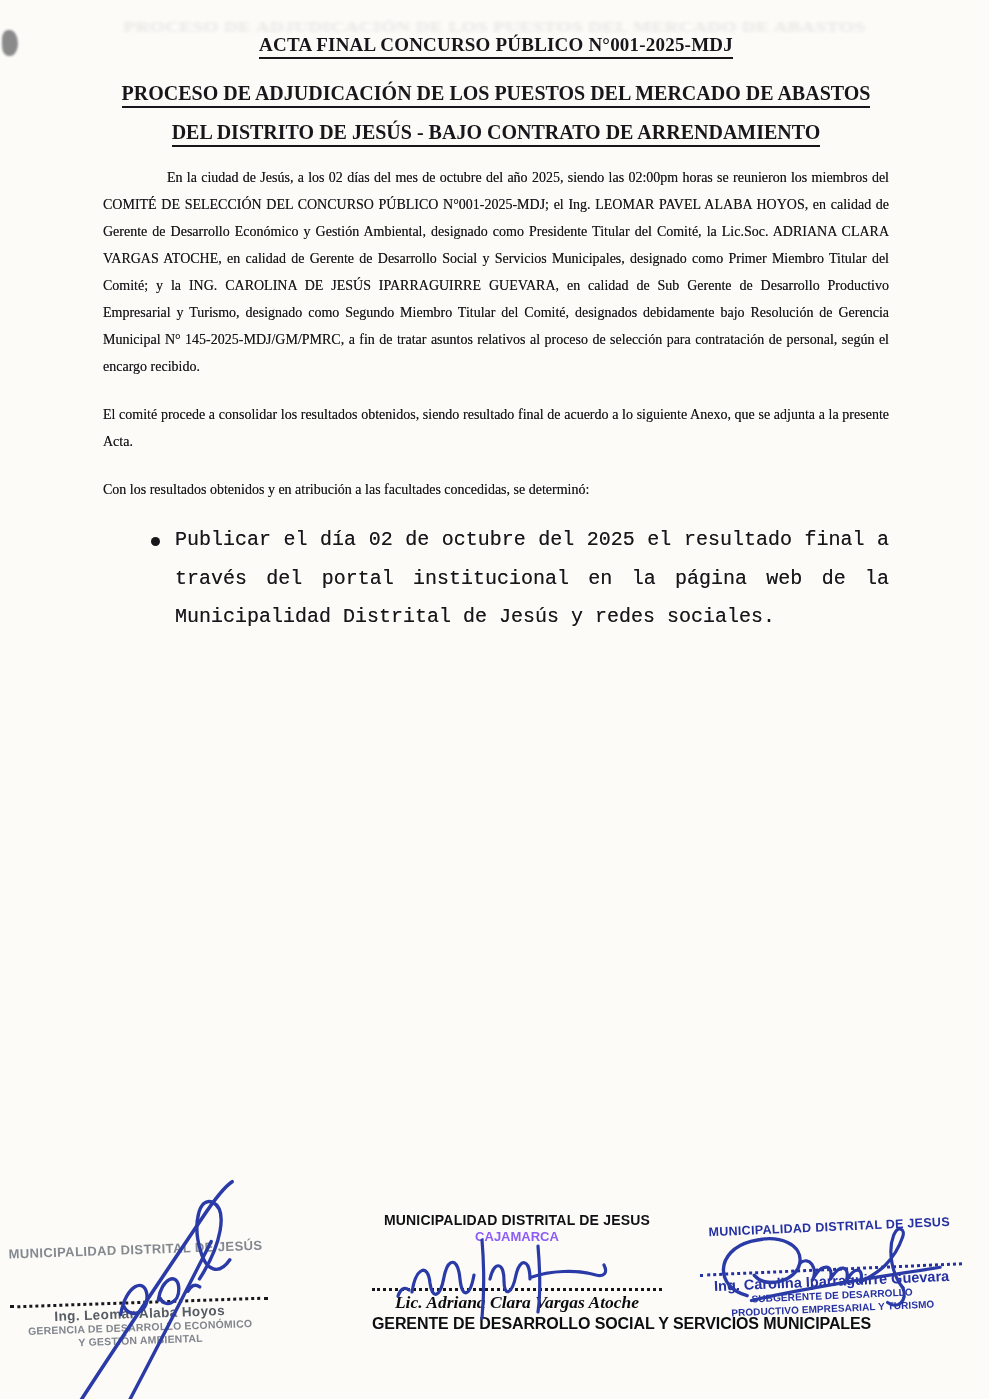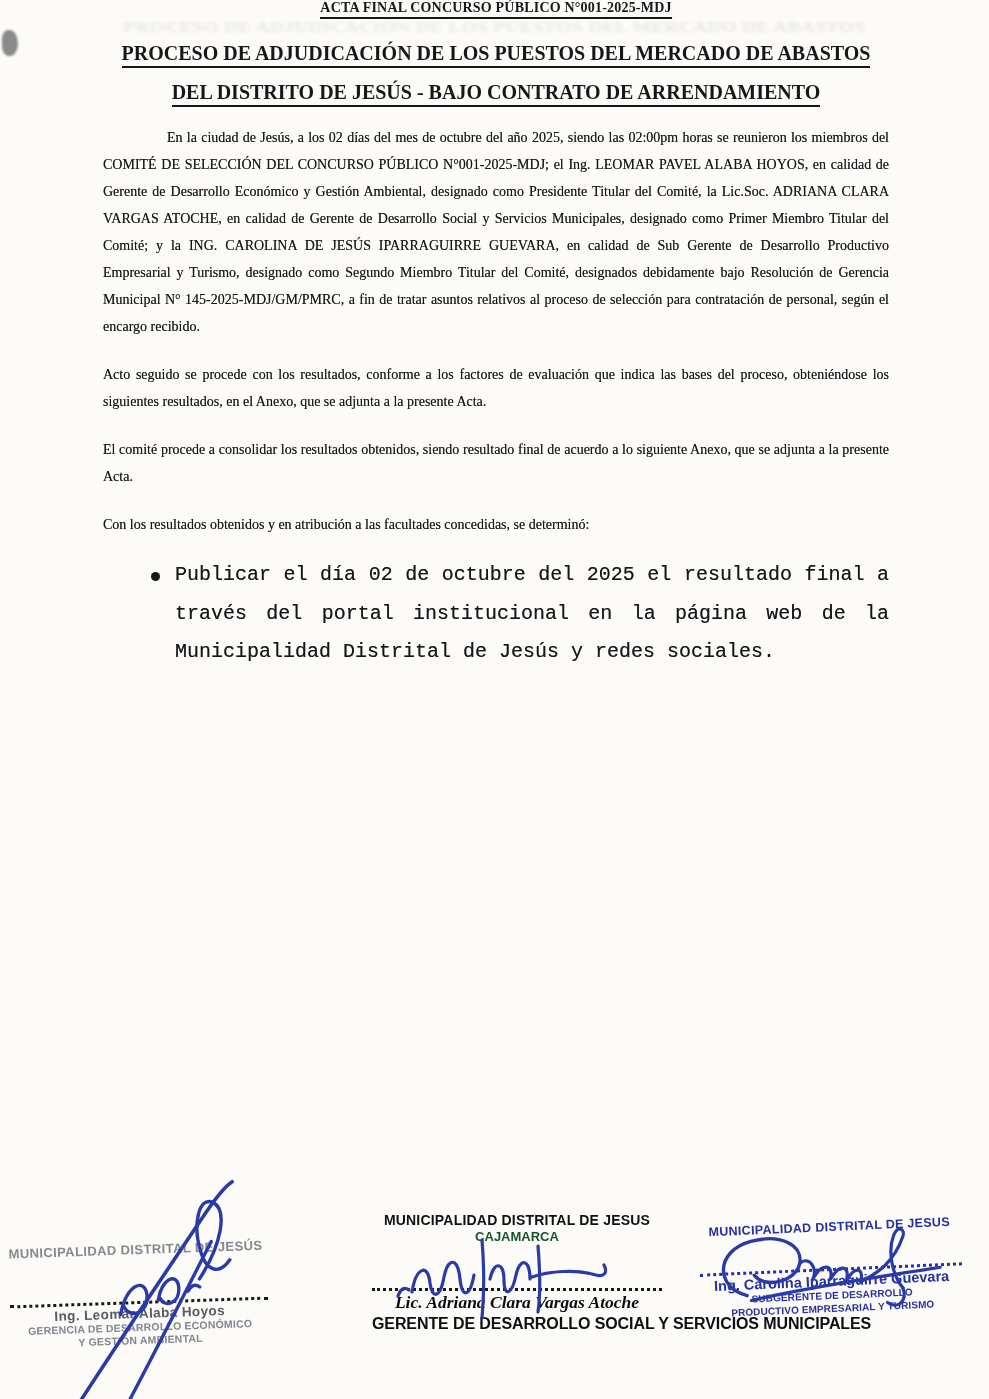--- a/index.html
+++ b/index.html
@@ -20,21 +20,21 @@
     font-weight:bold; font-size:19px; white-space:nowrap;
     opacity:.09; filter:blur(2px); letter-spacing:.5px;
   }
   .speck {
     position:absolute; left:2px; top:30px; width:16px; height:26px;
     background:#2e2e33; opacity:.55; filter:blur(1.2px);
     border-radius:40% 60% 55% 45%;
   }
   .content { position:absolute; left:103px; top:0; width:786px; }
 
-  .title { text-align:center; font-size:14px; font-weight:bold; letter-spacing:.2px; }
+  .title { margin-top:34px; text-align:center; font-size:19px; font-weight:bold; letter-spacing:.2px; }
   .title span, .subtitle span { border-bottom:2.5px solid #17171b; padding-bottom:2px; }
   .subtitle { margin-top:27px; text-align:center; font-size:20px; font-weight:bold; line-height:1; }
   .subtitle + .subtitle { margin-top:19px; }
 
   .para {
     margin:21px 0 0 0;
     font-size:14px; line-height:1.93;
     text-align:justify;
     text-shadow:0 0 .5px rgba(10,10,14,.6);
   }
@@ -69,21 +69,21 @@
   }
   .sig-left .sig-name { text-align:center; font-weight:bold; font-size:13.5px;
     color:#565b64; letter-spacing:.4px; margin-top:2px; }
   .sig-left .sig-role { text-align:center; font-weight:bold; font-size:10.5px;
     color:#81858d; letter-spacing:.2px; line-height:1.25; }
   .scribble-left { left:58px; top:-60px; width:190px; height:225px; }
 
   
   .sig-center { left:372px; top:32px; width:290px; text-align:center; }
   .sig-center .stamp-head { color:#0f1014; font-weight:bold; font-size:14px; letter-spacing:.2px; }
-  .sig-center .stamp-sub  { color:#14532d; font-weight:bold; font-size:13px; margin-top:1px; }
+  .sig-center .stamp-sub  { color:#8b5cf6; font-weight:bold; font-size:13px; margin-top:1px; }
   .sig-center .dotline { margin-top:44px; }
   .sig-center .sig-name { font-family:"Liberation Serif", serif; font-style:italic;
     font-weight:bold; font-size:17.5px; color:#0b0c10; margin-top:1px; white-space:nowrap; }
   .sig-center .sig-role { font-weight:bold; font-size:16px; color:#0d0e12;
     letter-spacing:-.1px; margin-top:2px; white-space:nowrap; }
   .scribble-center { left:18px; top:20px; width:225px; height:88px; }
 
   
   .sig-right { left:700px; top:40px; width:262px; transform:rotate(-2.5deg);
     color:#2531a2; text-align:center; }
@@ -109,21 +109,20 @@
 
     <div class="subtitle">
       <span>PROCESO DE ADJUDICACIÓN DE LOS PUESTOS DEL MERCADO DE ABASTOS</span>
     </div>
     <div class="subtitle">
       <span>DEL DISTRITO DE JESÚS - BAJO CONTRATO DE ARRENDAMIENTO</span>
     </div>
 
     <p class="para indent first-para">En la ciudad de Jesús, a los 02 días del mes de octubre del año 2025, siendo las 02:00pm horas se reunieron los miembros del COMITÉ DE SELECCIÓN DEL CONCURSO PÚBLICO N°001-2025-MDJ; el Ing. LEOMAR PAVEL ALABA HOYOS, en calidad de Gerente de Desarrollo Económico y Gestión Ambiental, designado como Presidente Titular del Comité, la Lic.Soc. ADRIANA CLARA VARGAS ATOCHE, en calidad de Gerente de Desarrollo Social y Servicios Municipales, designado como Primer Miembro Titular del Comité; y la ING. CAROLINA DE JESÚS IPARRAGUIRRE GUEVARA, en calidad de Sub Gerente de Desarrollo Productivo Empresarial y Turismo, designado como Segundo Miembro Titular del Comité, designados debidamente bajo Resolución de Gerencia Municipal N° 145-2025-MDJ/GM/PMRC, a fin de tratar asuntos relativos al proceso de selección para contratación de personal, según el encargo recibido.</p>
 
-    <p class="para">Acto seguido se procede con los resultados, conforme a los factores de evaluación que indica las bases del proceso, obteniéndose los siguientes resultados, en el Anexo, que se adjunta a la presente Acta.</p>
 
     <p class="para">El comité procede a consolidar los resultados obtenidos, siendo resultado final de acuerdo a lo siguiente Anexo, que se adjunta a la presente Acta.</p>
 
     <p class="para">Con los resultados obtenidos y en atribución a las facultades concedidas, se determinó:</p>
 
     <ul class="decisions">
       <li>Publicar el día 02 de octubre del 2025 el resultado final a través del portal institucional en la página web de la Municipalidad Distrital de Jesús y redes sociales.</li>
     </ul>
 
   </div>

